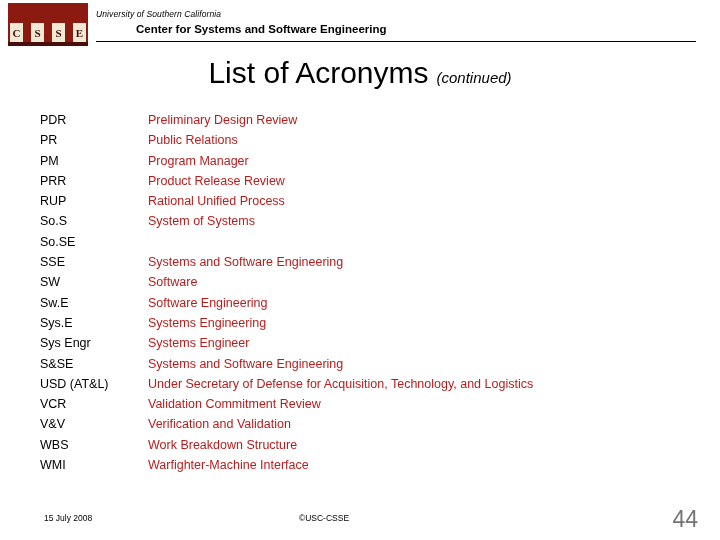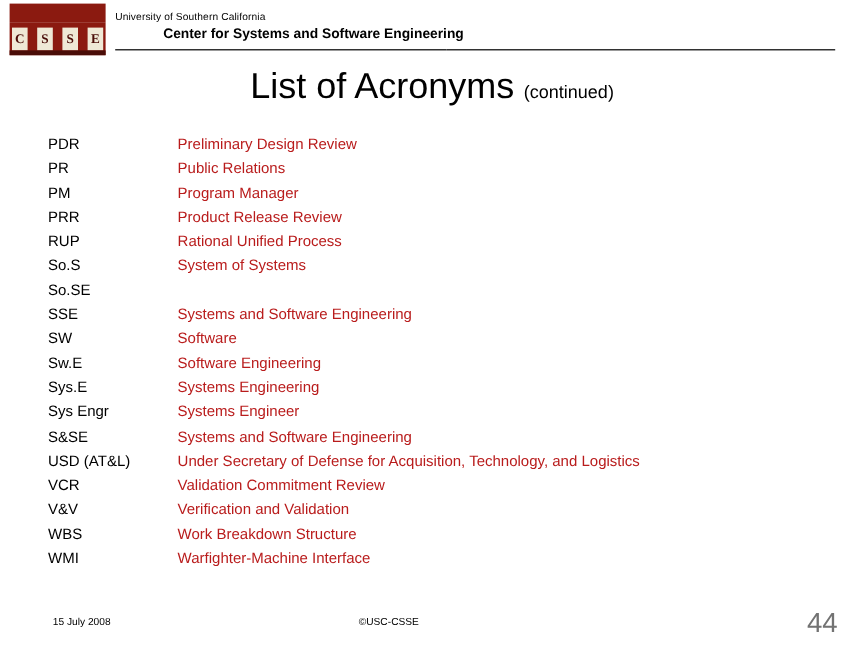--- a/index.html
+++ b/index.html
@@ -90,20 +90,21 @@
     background: #4a0d08;
   }
 
   .org-line1 {
     position: absolute;
     left: 96px;
     top: 9px;
     font-size: 8.5px;
     color: #000;
     letter-spacing: 0.1px;
+    font-style: italic;
   }
   .org-line2 {
     position: absolute;
     left: 96px;
     top: 23px;
     font-size: 11.5px;
     font-weight: bold;
     color: #000;
     margin-left: 40px;
   }
@@ -133,20 +134,21 @@
     text-align: center;
     white-space: nowrap;
   }
   .title-main {
     font-size: 30px;
     color: #000;
     letter-spacing: 0px;
   }
   .title-cont {
     font-size: 15px;
+    font-style: italic;
     color: #000;
     margin-left: 8px;
   }
 
   
   .acronyms {
     position: absolute;
     left: 40px;
     top: 110px;
     width: 640px;

